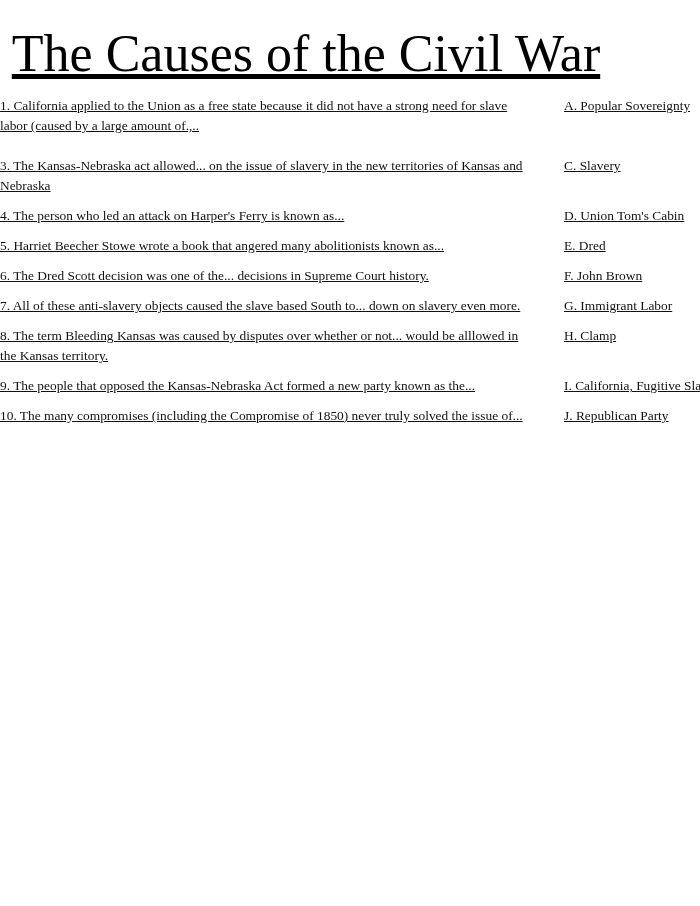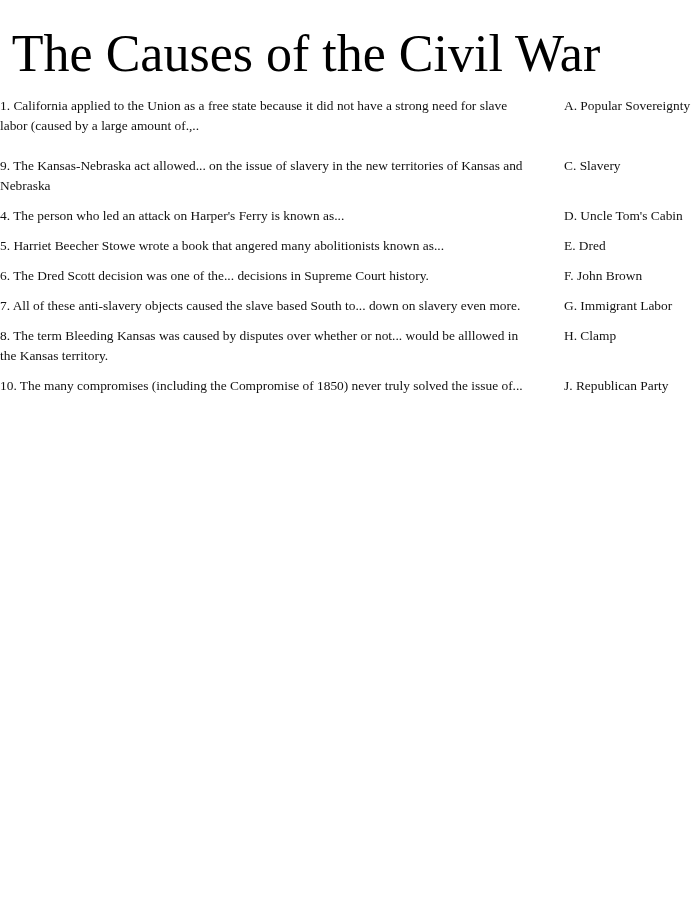--- a/index.html
+++ b/index.html
@@ -19,26 +19,28 @@
       position: absolute;
       top: 24px;
       left: 0;
       width: 612px;
       text-align: center;
       font-size: 52px;
       line-height: 60px;
       font-weight: normal;
       margin: 0;
       color: #000000;
+      text-decoration: underline;
     }
     .rows {
       position: absolute;
       top: 96px;
       left: 0;
       width: 700px;
+      text-decoration: underline;
     }
     .row {
       display: flex;
       margin-bottom: 10px;
       font-size: 13.4px;
       line-height: 20px;
     }
     .q {
       width: 526px;
       flex: 0 0 526px;
@@ -58,40 +60,44 @@
 <h1 class="title">The Causes of the Civil War</h1>
 
 <div class="rows">
   <div class="row">
     <div class="q">1. California applied to the Union as a free state because it did not have a strong need for slave labor (caused by a large amount of.,..</div>
     <div class="a">A. Popular Sovereignty</div>
   </div>
   <div class="row">
   </div>
   <div class="row">
-    <div class="q">9. The Kansas-Nebraska act allowed... on the issue of slavery in the new territories of Kansas and Nebraska</div>
+    <div class="q">3. The Kansas-Nebraska act allowed... on the issue of slavery in the new territories of Kansas and Nebraska</div>
     <div class="a">C. Slavery</div>
   </div>
   <div class="row">
     <div class="q">4. The person who led an attack on Harper's Ferry is known as...</div>
-    <div class="a">D. Uncle Tom's Cabin</div>
+    <div class="a">D. Union Tom's Cabin</div>
   </div>
   <div class="row">
     <div class="q">5. Harriet Beecher Stowe wrote a book that angered many abolitionists known as...</div>
     <div class="a">E. Dred</div>
   </div>
   <div class="row">
     <div class="q">6. The Dred Scott decision was one of the... decisions in Supreme Court history.</div>
     <div class="a">F. John Brown</div>
   </div>
   <div class="row">
     <div class="q">7. All of these anti-slavery objects caused the slave based South to... down on slavery even more.</div>
     <div class="a">G. Immigrant Labor</div>
   </div>
   <div class="row">
     <div class="q">8. The term Bleeding Kansas was caused by disputes over whether or not... would be alllowed in the Kansas territory.</div>
     <div class="a">H. Clamp</div>
   </div>
   <div class="row">
+    <div class="q">9. The people that opposed the Kansas-Nebraska Act formed a new party known as the...</div>
+    <div class="a">I. California, Fugitive Slave</div>
+  </div>
+  <div class="row">
     <div class="q">10. The many compromises (including the Compromise of 1850) never truly solved the issue of...</div>
     <div class="a">J. Republican Party</div>
   </div>
 </div>
 
 </body></html>

